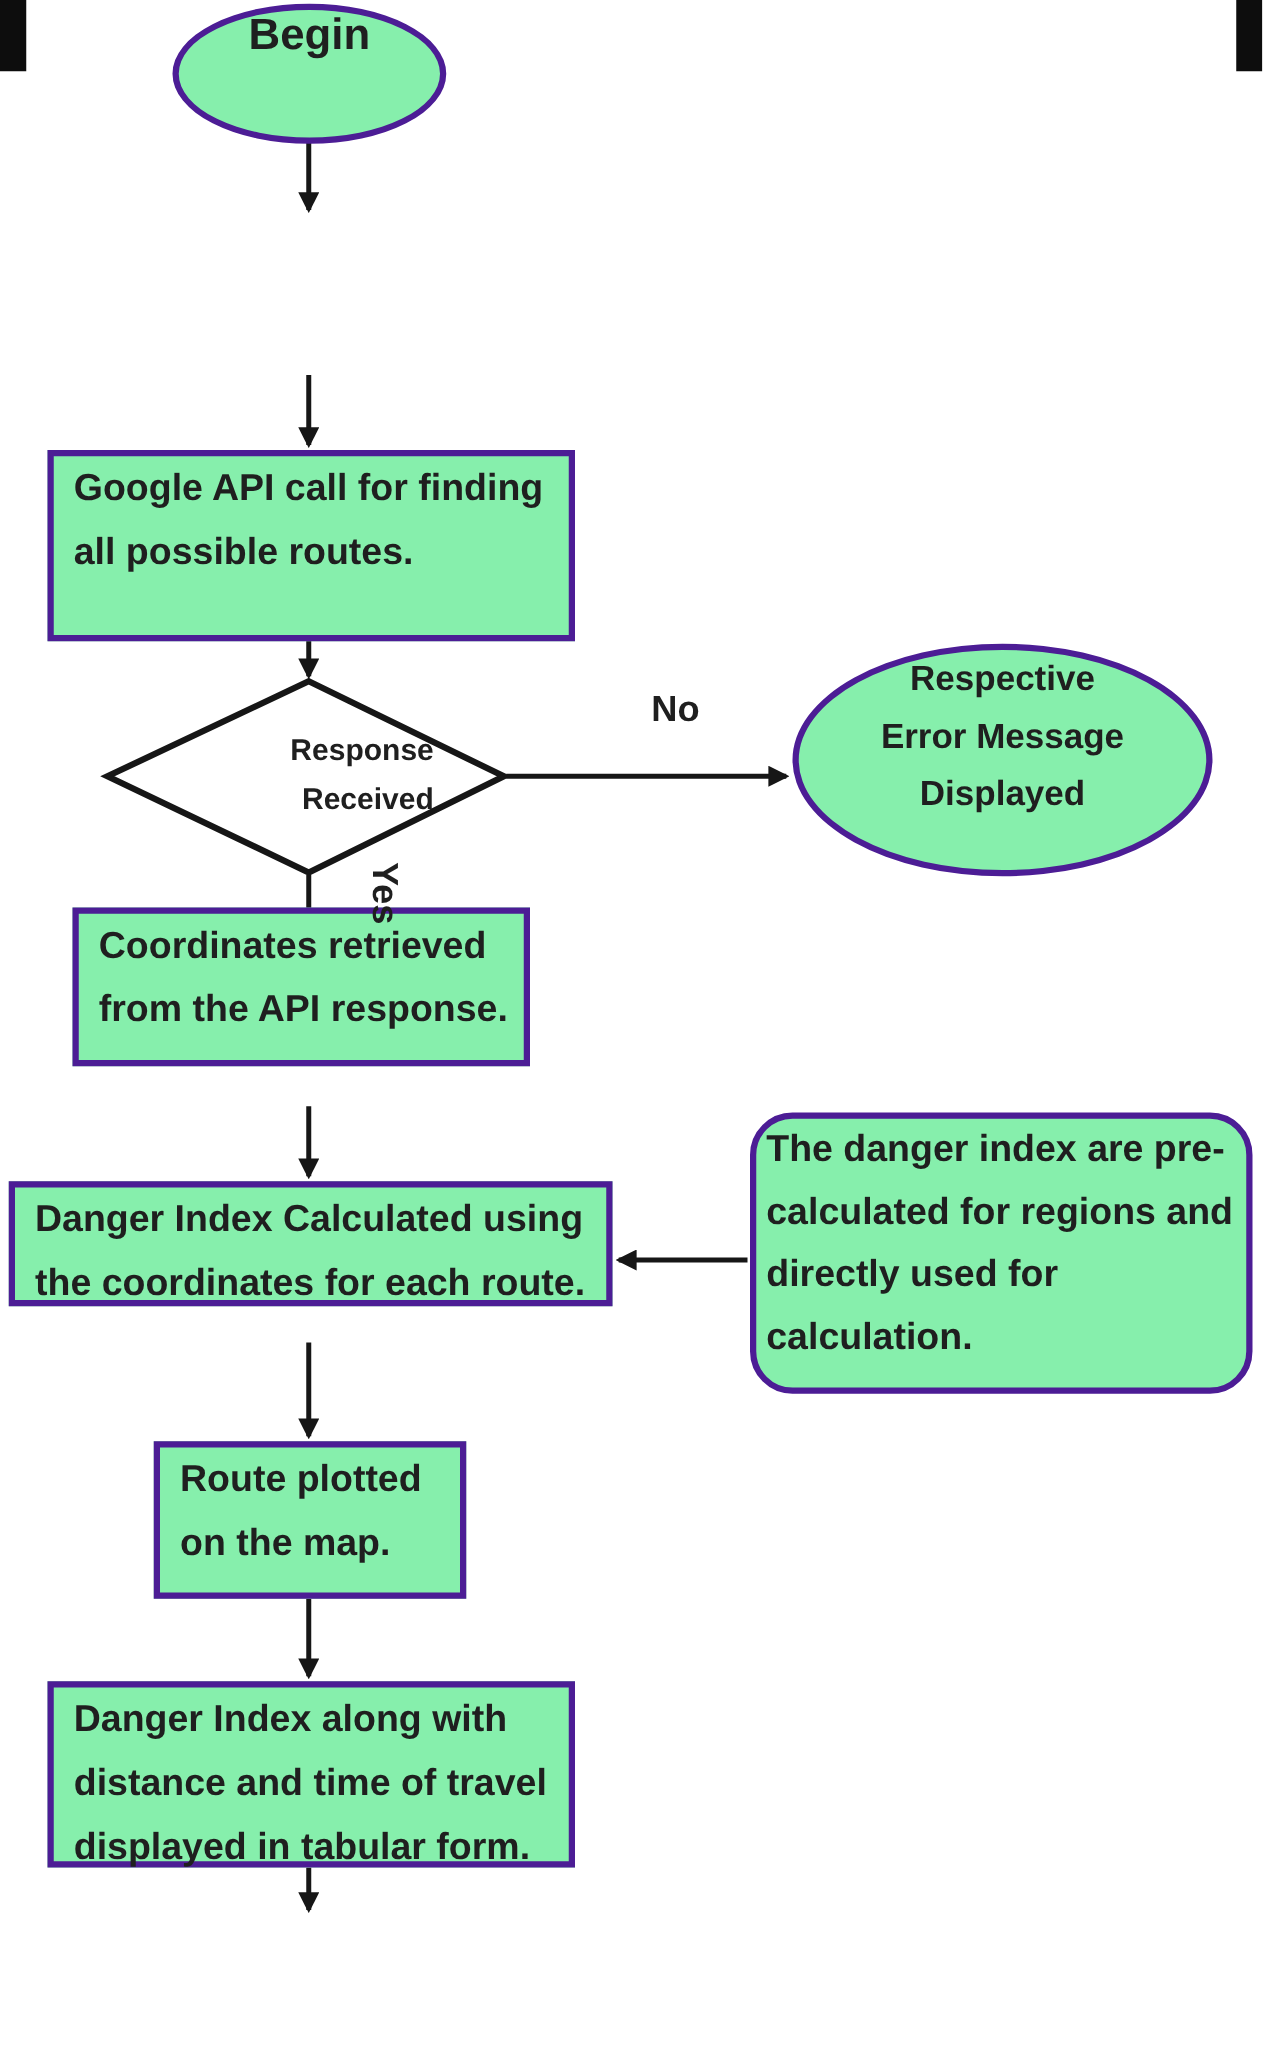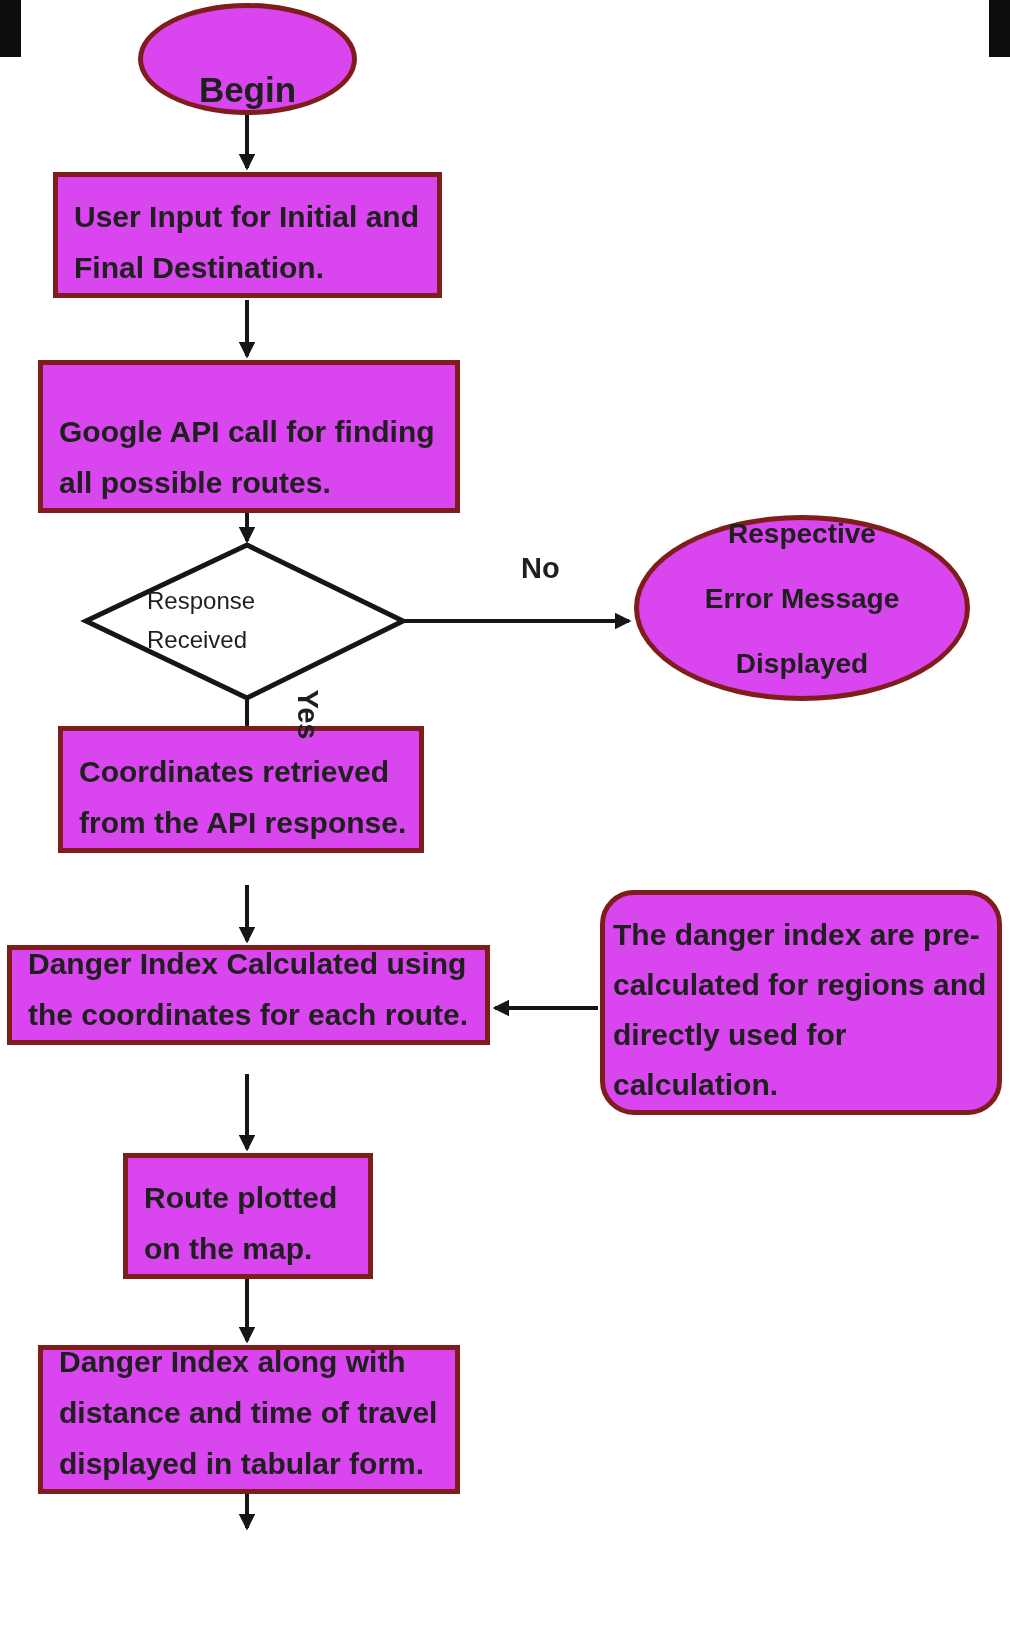--- a/index.html
+++ b/index.html
@@ -14,66 +14,66 @@
   }
   svg.overlay {
     position: absolute;
     left: 0; top: 0;
     width: 1010px; height: 1646px;
     z-index: 1;
   }
   .shape {
     position: absolute;
     box-sizing: border-box;
-    background: #d946ef;
-    border: 5px solid #7f1d1d;
+    background: #86efac;
+    border: 5px solid #4c1d95;
     z-index: 2;
     display: flex;
-    align-items: flex-end;
+    align-items: flex-start;
   }
   .rect .txt {
     font-size: 30px;
     line-height: 51px;
     font-weight: 600;
     padding-left: 16px;
     padding-right: 6px;
   }
   .ellipse {
     border-radius: 50%;
     justify-content: center;
     text-align: center;
   }
   .terminator-label {
     font-size: 35px;
     font-weight: 600;
   }
   .error-ellipse .txt {
     font-size: 28px;
-    line-height: 65px;
+    line-height: 46px;
     font-weight: 600;
     width: 220px;
     text-align: center;
   }
   .note-box {
     border-radius: 34px;
   }
   .note-box .txt {
     font-size: 30px;
     line-height: 50px;
     font-weight: 600;
     padding-left: 8px;
     padding-right: 10px;
   }
   .diamond-label {
     position: absolute;
     z-index: 3;
-    text-align: left;
+    text-align: right;
     font-size: 24px;
     line-height: 39px;
-    font-weight: 400;
+    font-weight: 700;
   }
   .edge-label {
     position: absolute;
     z-index: 3;
     font-size: 29px;
     font-weight: 600;
     white-space: nowrap;
   }
   .edge-label.rotated {
     width: 60px;
@@ -117,23 +117,20 @@
     <line x1="247" y1="1494" x2="247" y2="1528" stroke="#161616" stroke-width="4" marker-end="url(#arrow)"></line>
   </svg>
 
   <div class="corner-mark left"></div>
   <div class="corner-mark right"></div>
 
   <div class="shape ellipse" style="left:138px; top:3px; width:219px; height:112px;">
     <span class="terminator-label">Begin</span>
   </div>
 
-  <div class="shape rect" style="left:53px; top:172px; width:389px; height:126px;">
-    <div class="txt">User Input for Initial and Final Destination.</div>
-  </div>
 
   <div class="shape rect" style="left:38px; top:360px; width:422px; height:153px;">
     <div class="txt">Google API call for finding all possible routes.</div>
   </div>
 
   <div class="diamond-label" style="left:147px; top:581px; width:200px;">Response Received</div>
 
   <div class="edge-label" style="left:521px; top:552px;">No</div>
 
   <div class="edge-label rotated" style="left:277px; top:698px;">Yes</div>

